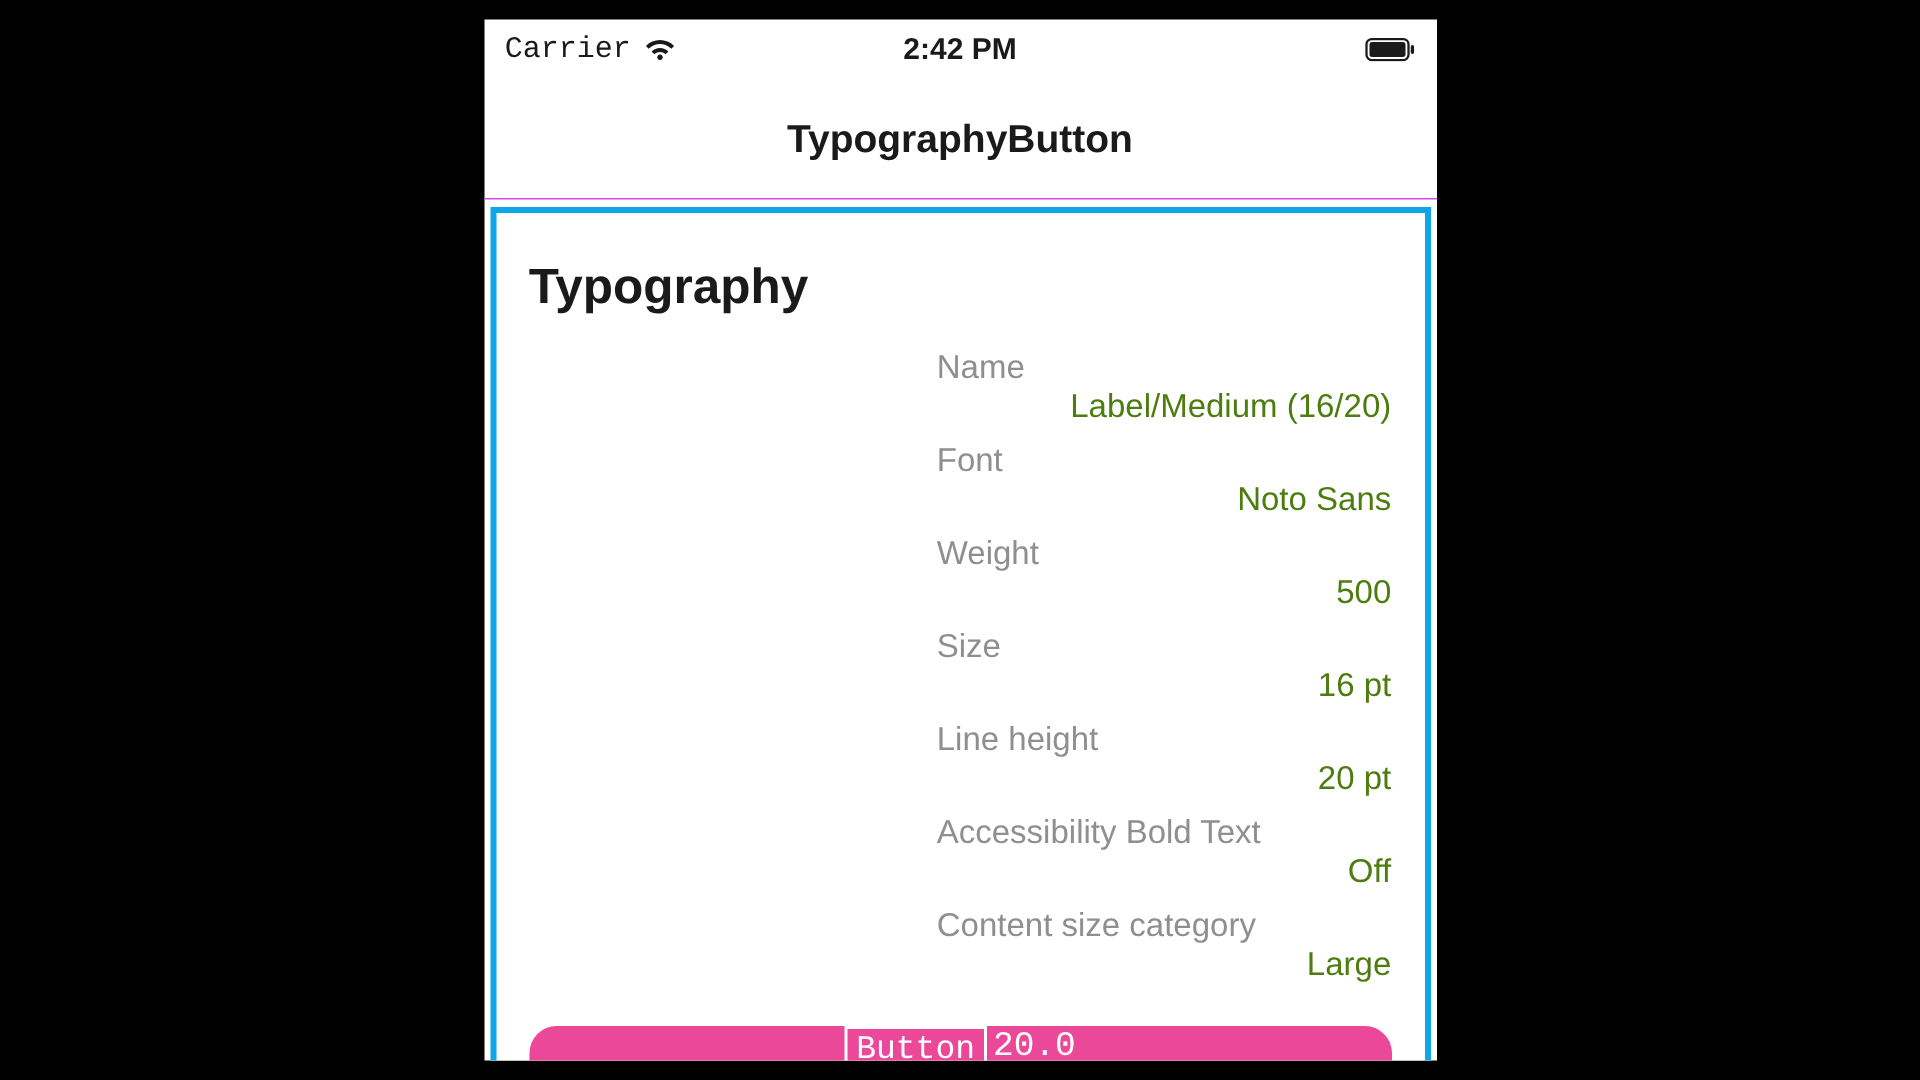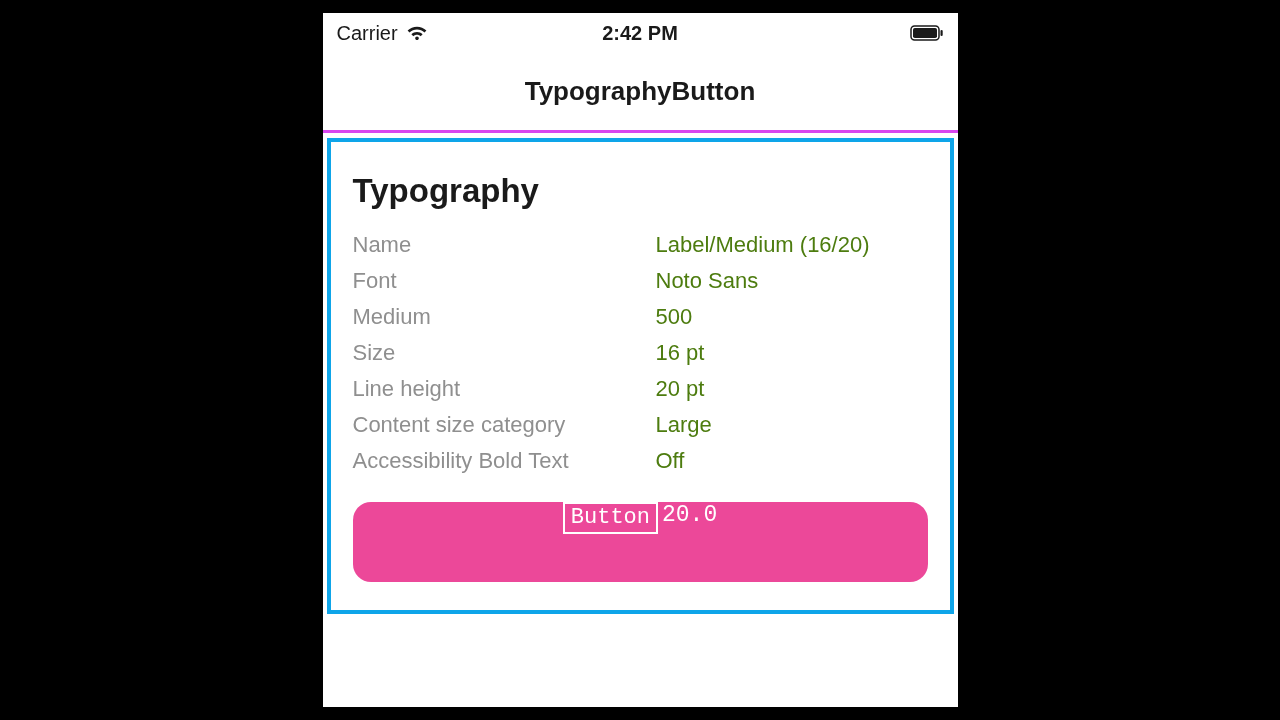--- a/index.html
+++ b/index.html
@@ -37,20 +37,21 @@
     }
 
     .status-left {
       display: flex;
       align-items: center;
       gap: 8px;
     }
 
     .carrier {
       font-weight: 400;
+      font-family: Liberation Mono, monospace;
     }
 
     .wifi-icon svg {
       display: block;
     }
 
     .time {
       font-weight: 600;
       position: absolute;
       left: 50%;
@@ -61,21 +62,21 @@
     .battery-icon {
       display: flex;
       align-items: center;
     }
 
     .nav-bar {
       height: 80px;
       display: flex;
       align-items: center;
       justify-content: center;
-      border-bottom: 3px solid #d946ef;
+      border-bottom: 1px solid #d946ef;
     }
 
     .nav-title {
       font-size: 26px;
       font-weight: 700;
       color: #1a1a1a;
     }
 
     .content-card {
       margin: 5px 4px 0 4px;
@@ -93,20 +94,21 @@
 
     .props {
       margin-bottom: 28px;
     }
 
     .prop-row {
       display: flex;
       align-items: flex-end;
       margin-bottom: 10px;
       font-size: 22px;
+      flex-direction: column;
     }
 
     .prop-label {
       width: 303px;
       color: #8f8f8f;
       font-weight: 400;
     }
 
     .prop-value {
       color: #4d7c0f;
@@ -177,38 +179,38 @@
     <div class="props">
       <div class="prop-row">
         <div class="prop-label">Name</div>
         <div class="prop-value">Label/Medium (16/20)</div>
       </div>
       <div class="prop-row">
         <div class="prop-label">Font</div>
         <div class="prop-value">Noto Sans</div>
       </div>
       <div class="prop-row">
-        <div class="prop-label">Medium</div>
+        <div class="prop-label">Weight</div>
         <div class="prop-value">500</div>
       </div>
       <div class="prop-row">
         <div class="prop-label">Size</div>
         <div class="prop-value">16 pt</div>
       </div>
       <div class="prop-row">
         <div class="prop-label">Line height</div>
         <div class="prop-value">20 pt</div>
       </div>
       <div class="prop-row">
+        <div class="prop-label">Accessibility Bold Text</div>
+        <div class="prop-value">Off</div>
+      </div>
+      <div class="prop-row">
         <div class="prop-label">Content size category</div>
         <div class="prop-value">Large</div>
-      </div>
-      <div class="prop-row">
-        <div class="prop-label">Accessibility Bold Text</div>
-        <div class="prop-value">Off</div>
       </div>
     </div>
 
     <button class="sample-button">
       <span class="sample-button-label">Button</span>
       <span class="sample-button-annot">20.0</span>
     </button>
   </div>
 
 </div>

